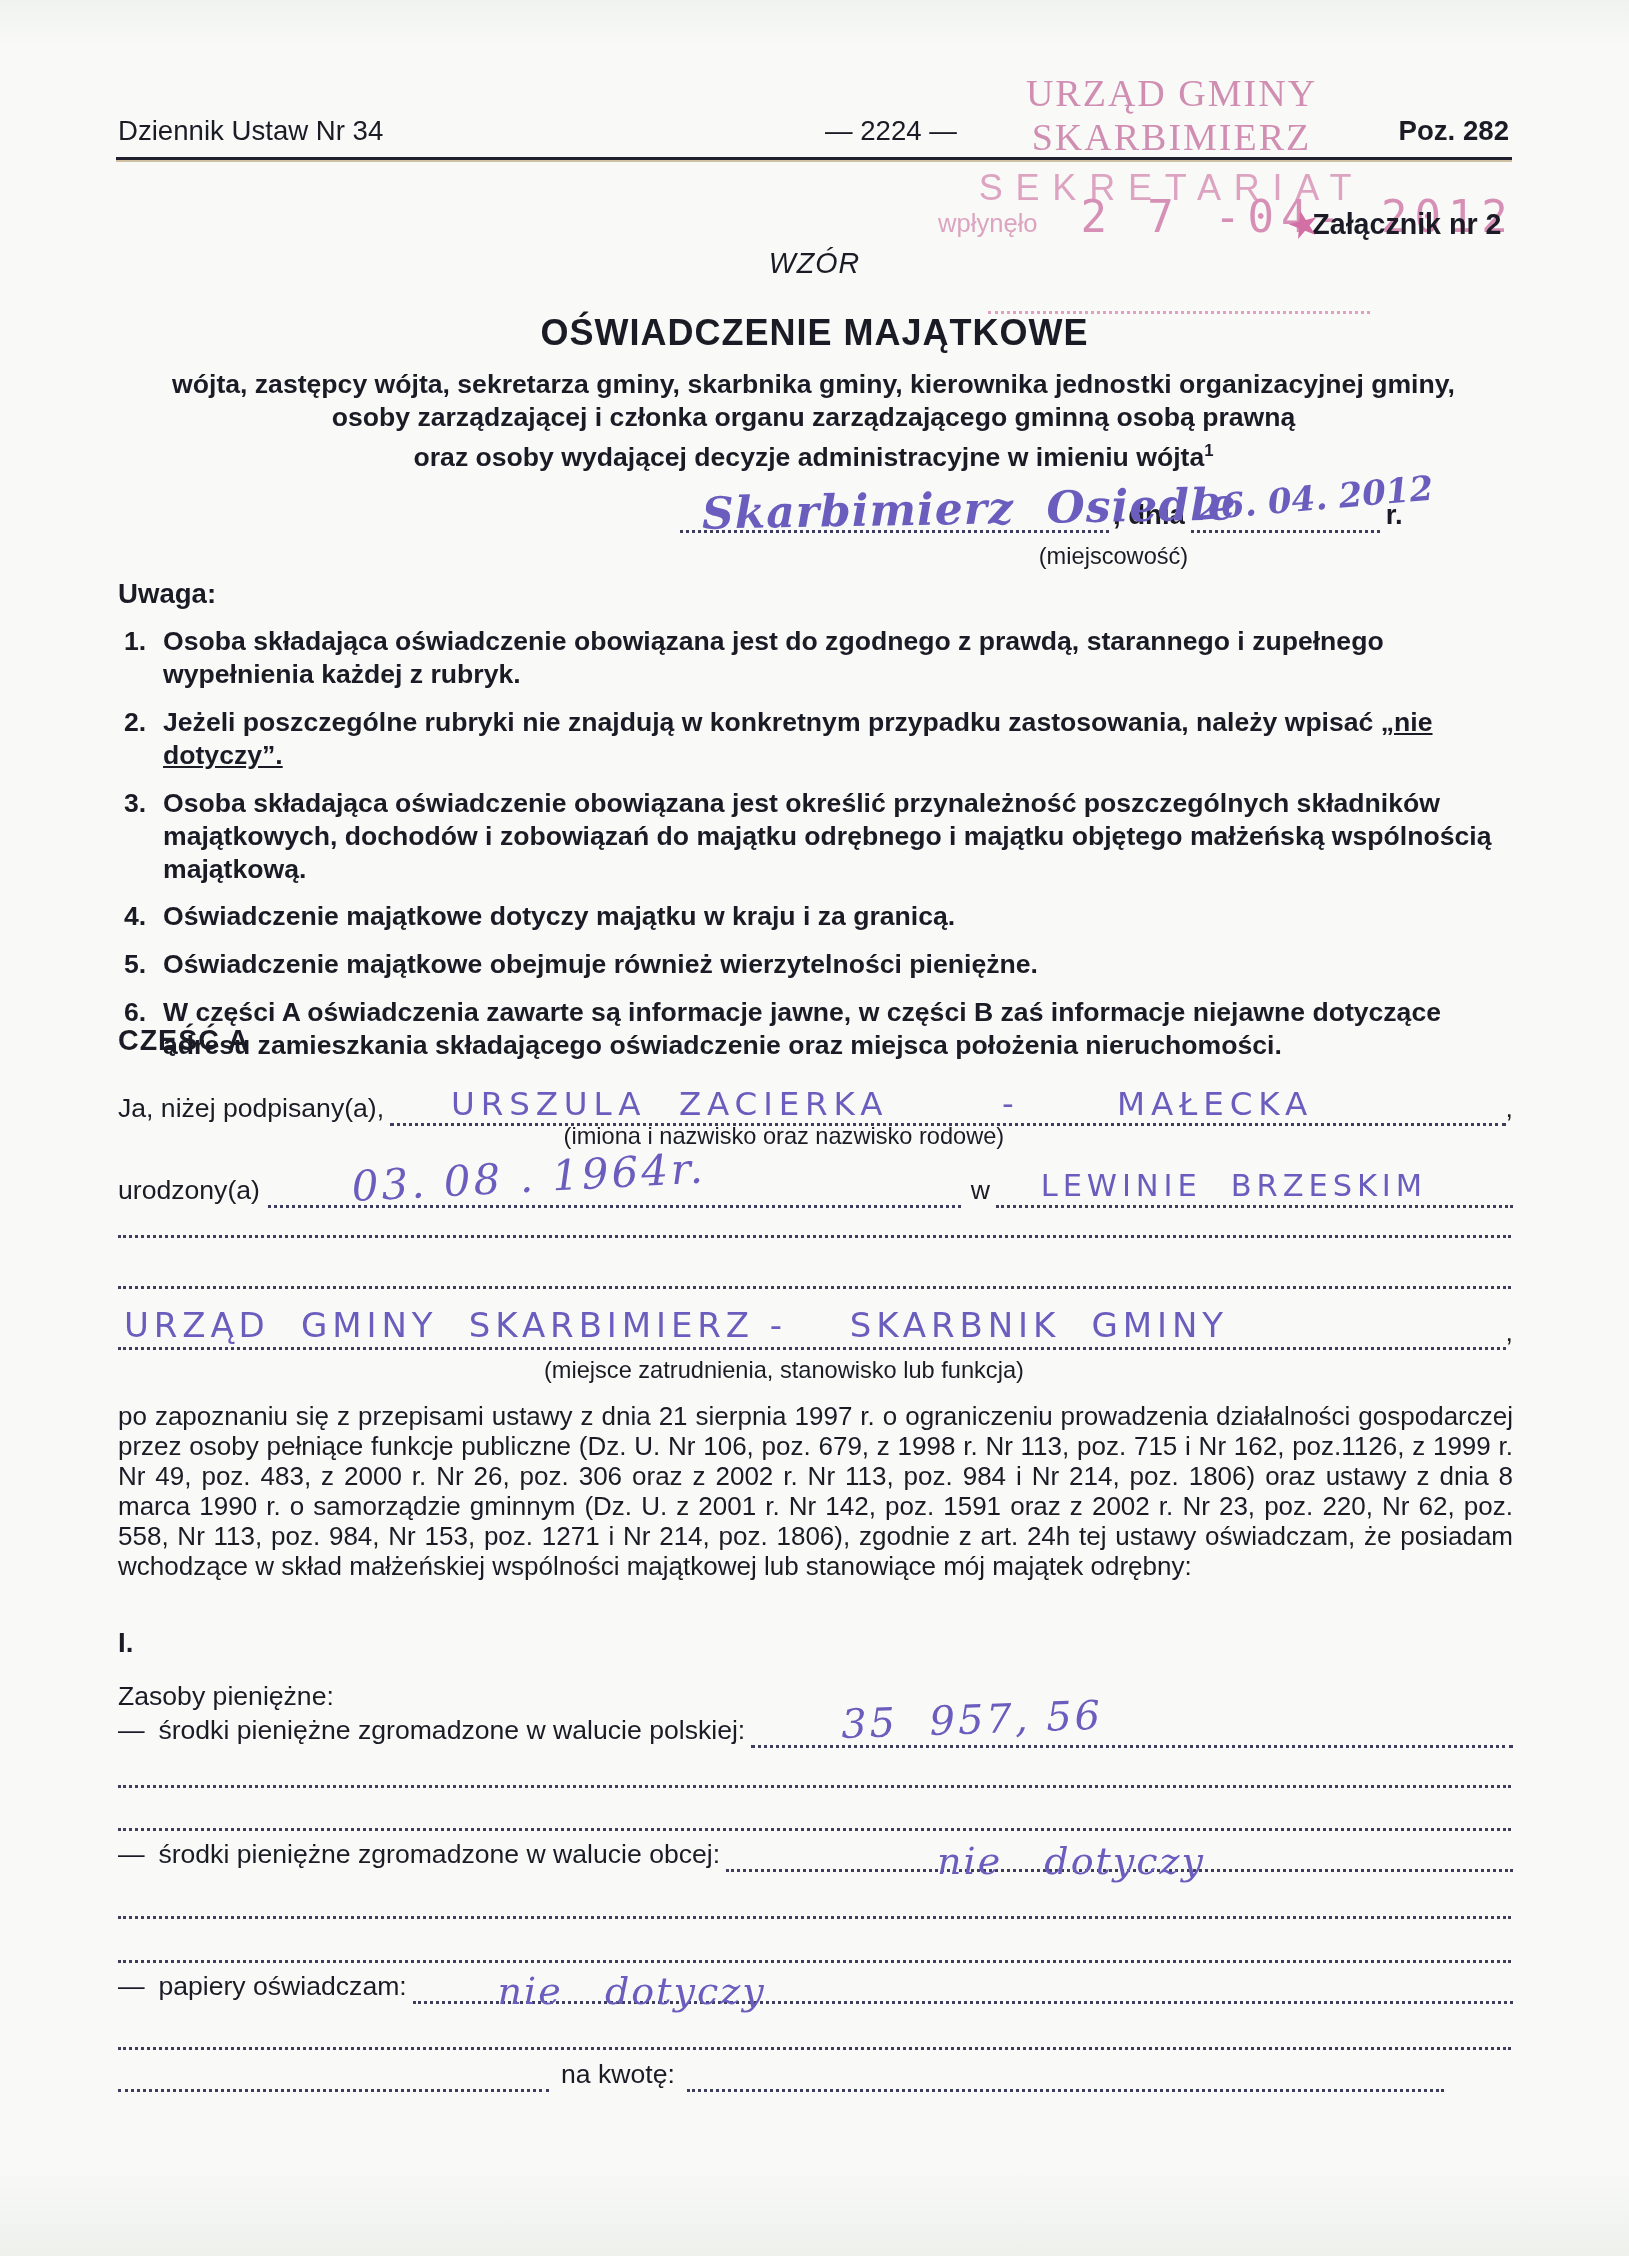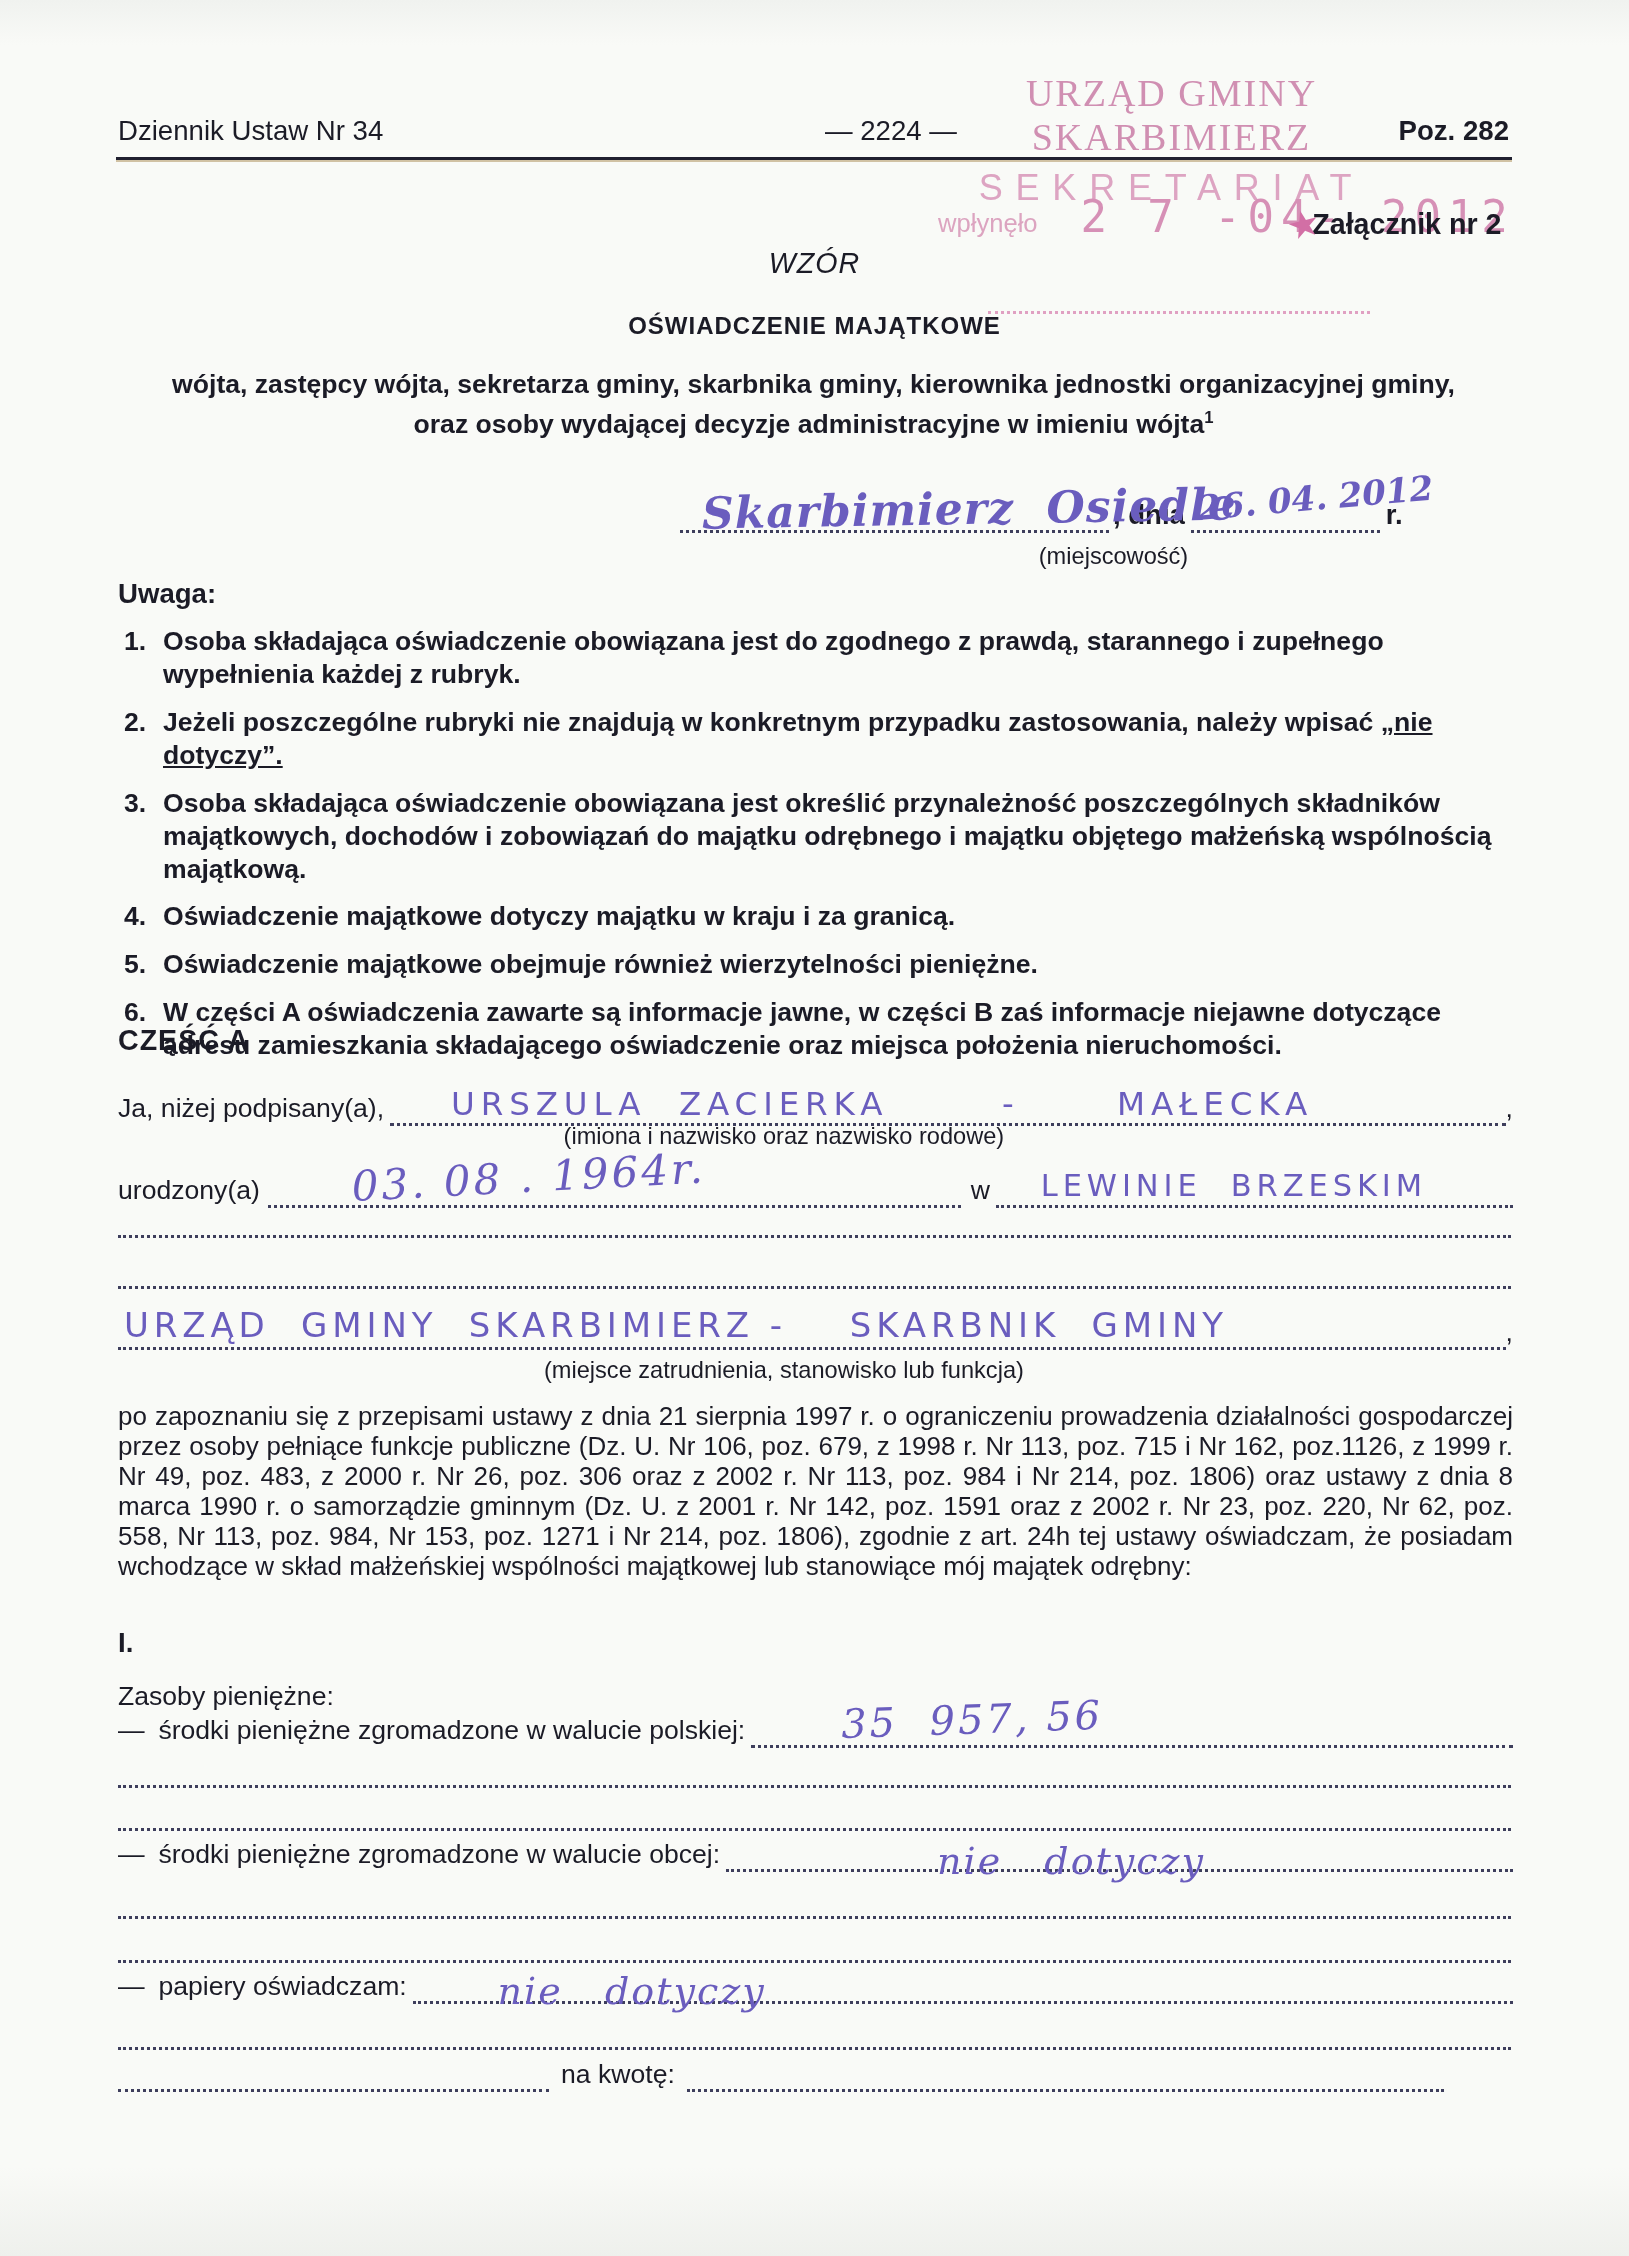--- a/index.html
+++ b/index.html
@@ -16,21 +16,21 @@
   .rcv-label{font-size:25.6px;color:#dca4c0;}
   .rcv-date{font-size:44px;letter-spacing:6.9px;color:#d690b6;font-family:"DejaVu Sans Mono",monospace;}
   .attachment{position:absolute;left:1287px;top:203px;display:flex;align-items:center;font-weight:bold;font-size:28.6px;}
   .att-star{color:#d26fa5;font-size:37px;margin-right:-7.9px;transform:rotate(-14deg);font-weight:normal;}
   
   .header-row{position:absolute;left:118px;top:115px;width:1391px;display:flex;justify-content:space-between;font-size:27.6px;}
   .h-right{font-weight:bold;}
   .rule{position:absolute;left:116px;top:157px;width:1396px;height:3px;background:#20202f;box-shadow:0 2px 0 rgba(150,110,40,.4);}
   
   .wzor{position:absolute;left:0;top:247px;width:1629px;text-align:center;font-style:italic;font-size:28.6px;letter-spacing:1px;}
-  .main-title{position:absolute;left:0;top:312px;width:1629px;text-align:center;font-weight:bold;font-size:24px;letter-spacing:1px;}
+  .main-title{position:absolute;left:0;top:312px;width:1629px;text-align:center;font-weight:bold;font-size:36px;letter-spacing:1px;}
   .pink-dotline{position:absolute;left:988px;top:311px;width:382px;height:0;border-top:3.9px dotted #e0a0c2;}
   .subtitle{position:absolute;left:118px;top:368px;width:1391px;text-align:center;font-weight:bold;font-size:26.6px;line-height:33px;}
   .subtitle sup{font-size:16.7px;}
   
   .dotline{border-bottom:3.9px dotted #3e3e5c;}
   .hw{color:#6a5dbe;white-space:pre;}
   .script{font-family:"DejaVu Serif",serif;font-style:italic;}
   .caps{font-family:"DejaVu Sans",sans-serif;}
   
   .place-date-row{position:absolute;left:680px;top:477px;right:118px;display:flex;align-items:flex-end;font-size:27.6px;font-weight:bold;}
@@ -112,20 +112,21 @@
   <div class="attachment">
     <span class="att-star">★</span>
     <span class="att-text">Załącznik nr 2</span>
   </div>
 
   <div class="wzor">WZÓR</div>
   <div class="main-title">OŚWIADCZENIE MAJĄTKOWE</div>
   <div class="pink-dotline"></div>
   <div class="subtitle">
     <div>wójta, zastępcy wójta, sekretarza gminy, skarbnika gminy, kierownika jednostki organizacyjnej gminy,</div>
+    <div>osoby zarządzającej i członka organu zarządzającego gminną osobą prawną</div>
     <div><span>oraz osoby wydającej decyzje administracyjne w imieniu wójta</span><sup>1</sup></div>
   </div>
 
   <div class="place-date-row">
     <div class="pd-place dotline">
       <span class="hw script">Skarbimierz  Osiedle</span>
     </div>
     <span class="pd-dnia">, dnia</span>
     <div class="pd-date dotline">
       <span class="hw script">26. 04. 2012</span>

